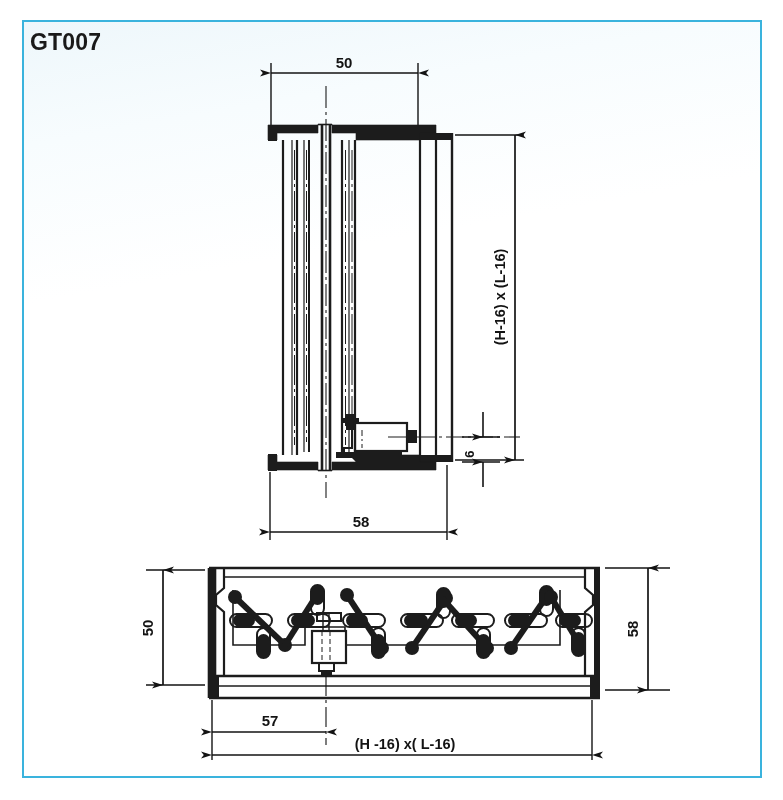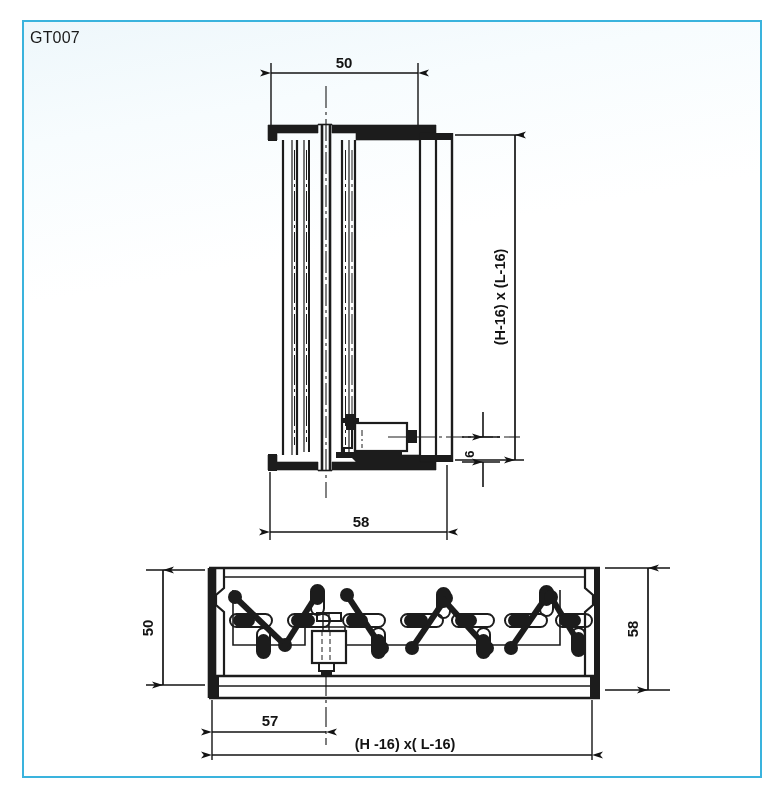--- a/index.html
+++ b/index.html
@@ -24,22 +24,22 @@
     width: 740px;
     height: 758px;
     border: 2px solid #3ab3dd;
     box-sizing: border-box;
     background: linear-gradient(170deg, #eef7fb 0%, #f7fcfe 14%, #ffffff 32%, #ffffff 100%);
   }
   #title {
     position: absolute;
     left: 30px;
     top: 29px;
-    font-size: 16px;
-    font-weight: normal;
+    font-size: 23px;
+    font-weight: bold;
     color: #1a1a1a;
     letter-spacing: 0.2px;
   }
   svg.dwg {
     position: absolute;
     left: 0;
     top: 0;
     width: 783px;
     height: 800px;
   }

